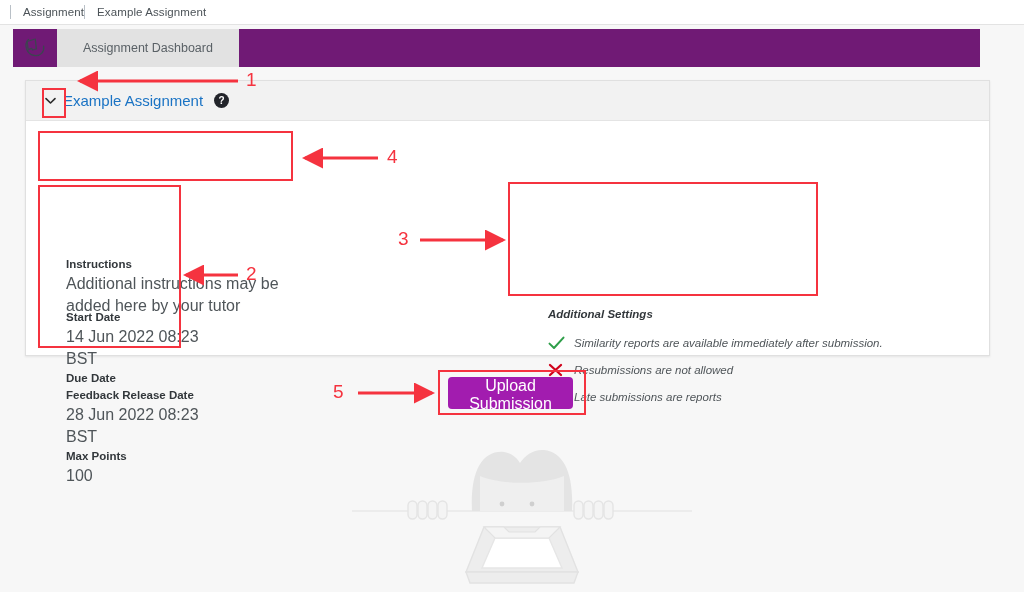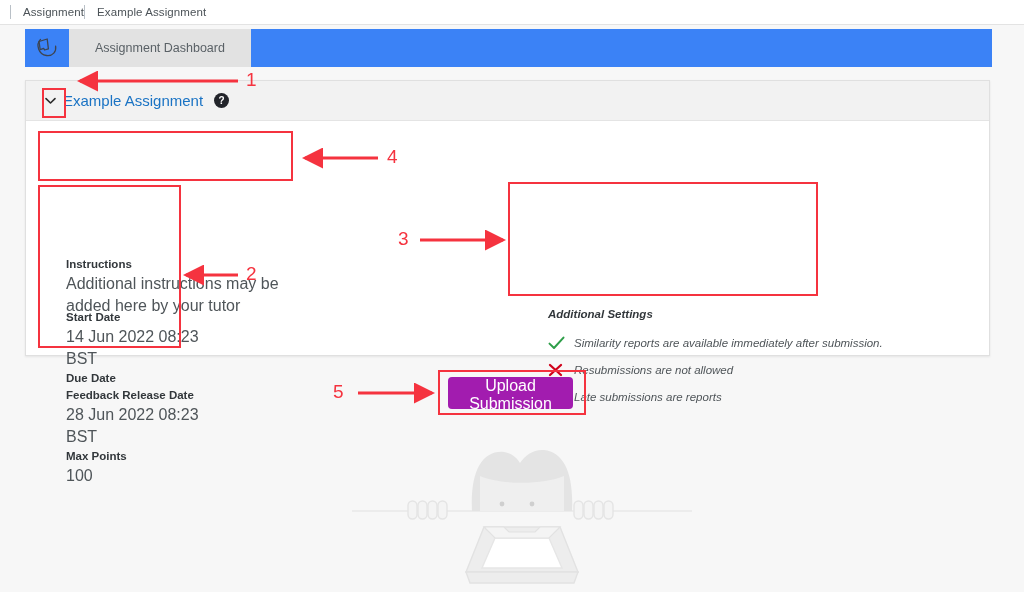--- a/index.html
+++ b/index.html
@@ -40,24 +40,24 @@
   .crumb-link {
     font-size: 11.5px;
     color: #4c5358;
     white-space: nowrap;
     letter-spacing: .1px;
   }
 
   
   #tab-strip {
     position: absolute;
-    left: 25px; top: 29px;
+    left: 13px; top: 29px;
     width: 967px;
     height: 38px;
-    background: #3b82f6;
+    background: #701a75;
     display: flex;
     align-items: stretch;
   }
   #brand-logo {
     width: 44px;
     display: flex;
     align-items: center;
     justify-content: center;
     flex: none;
   }

